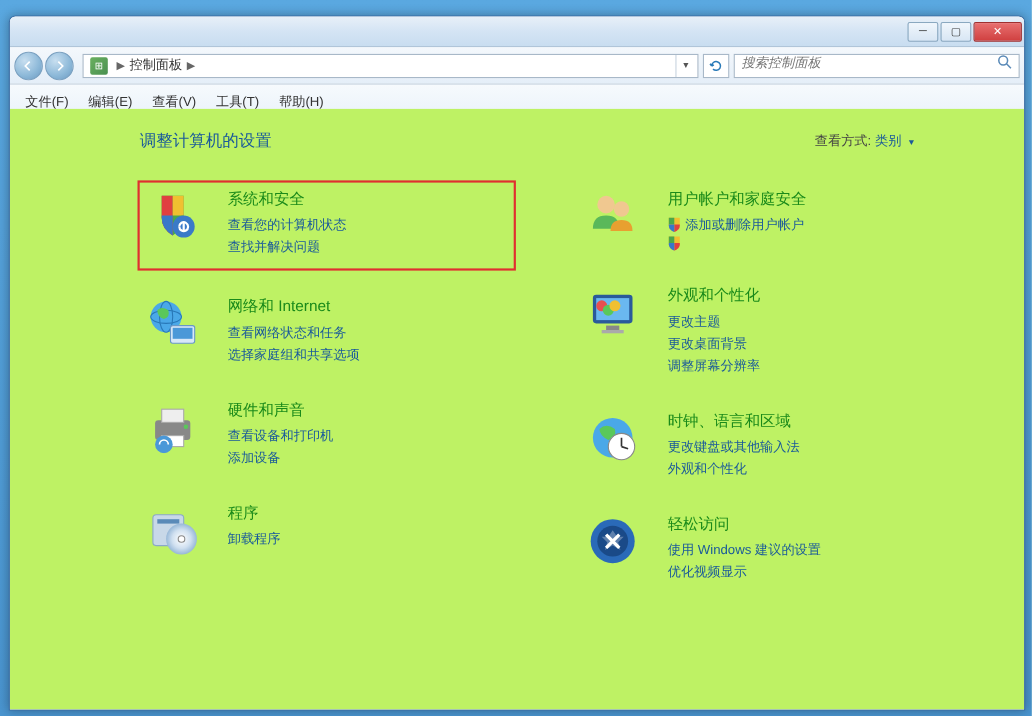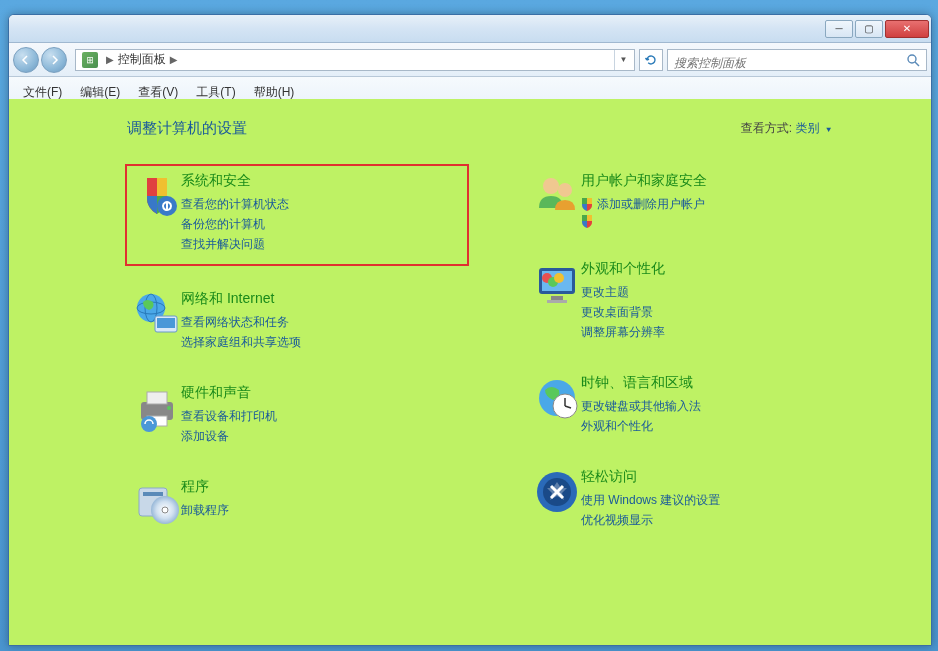--- a/index.html
+++ b/index.html
@@ -104,21 +104,21 @@
     width: 24px; height: 22px;
     border: 1px solid #a8b8c8;
     background: #fff;
     display:flex;align-items:center;justify-content:center;
     color:#2a7ab8;
   }
   .searchbox {
     width: 260px; height: 22px;
     background:#fff;
     border: 1px solid #a8b8c8;
-    display:flex;align-items:flex-end;
+    display:flex;align-items:flex-start;
     padding: 0 6px;
     gap: 15px;
   }
   .searchbox input {
     border:none; outline:none;
     flex:1;
     font-size:12px;
     color:#888;
     font-style: italic;
     font-family: inherit;
@@ -158,21 +158,21 @@
   .view-by { font-size: 12px; color: #444; }
   .view-by a { color: #1a5a9a; text-decoration:none;font-family:Liberation Mono, monospace; }
   .view-by .drop { font-size: 8px; margin-left: 2px; }
   .categories {
     display: flex;
     gap: 60px;
   }
   .col { width: 340px; display:flex; flex-direction:column; gap: 20px; }
   .cat {
     display:flex;
-    gap: 0;
+    gap: 26px;
     padding: 6px;
   }
   .cat.highlighted {
     border: 2px solid #e03030;
     padding: 6px 6px 10px 6px;
     margin: -2px;
   }
   .cat-icon {
     width: 48px; height: 48px;
     flex-shrink: 0;
@@ -279,21 +279,20 @@
                 <path d="M14 6 L24 6 L24 42 Q14 36 14 26 Z" fill="#e04040"></path>
                 <path d="M24 6 L34 6 L34 24 L24 24 Z" fill="#f0c030"></path>
                 <path d="M14 24 L24 24 L24 42 Q14 36 14 26 Z" fill="#3878c8"></path>
                 <circle cx="34" cy="34" r="10" fill="#3a7ac8"></circle>
                 <path d="M30 34 a4 4 0 1 1 0 0.1" stroke="#fff" stroke-width="2" fill="none"></path>
                 <rect x="33" y="30" width="2" height="8" fill="#fff"></rect>
               </svg></div>
             <div class="cat-body">
               <a class="cat-title" href="#">系统和安全</a>
               <a href="#" class="cat-link">查看您的计算机状态</a>
-              <a href="#" class="cat-link">备份您的计算机</a>
               <a href="#" class="cat-link">查找并解决问题</a>
             </div>
           </div>
           <div class="cat">
             <div class="cat-icon"><svg viewBox="0 0 48 48">
                 <circle cx="18" cy="18" r="14" fill="#4aa8e8"></circle>
                 <ellipse cx="18" cy="18" rx="14" ry="6" fill="none" stroke="#2878b8" stroke-width="1"></ellipse>
                 <ellipse cx="18" cy="18" rx="6" ry="14" fill="none" stroke="#2878b8" stroke-width="1"></ellipse>
                 <path d="M10 12 Q14 8 20 12 Q22 18 16 20 Q10 18 10 12" fill="#5ac85a"></path>
                 <rect x="22" y="26" width="22" height="16" rx="2" fill="#d8e8f8" stroke="#6898c8"></rect>

